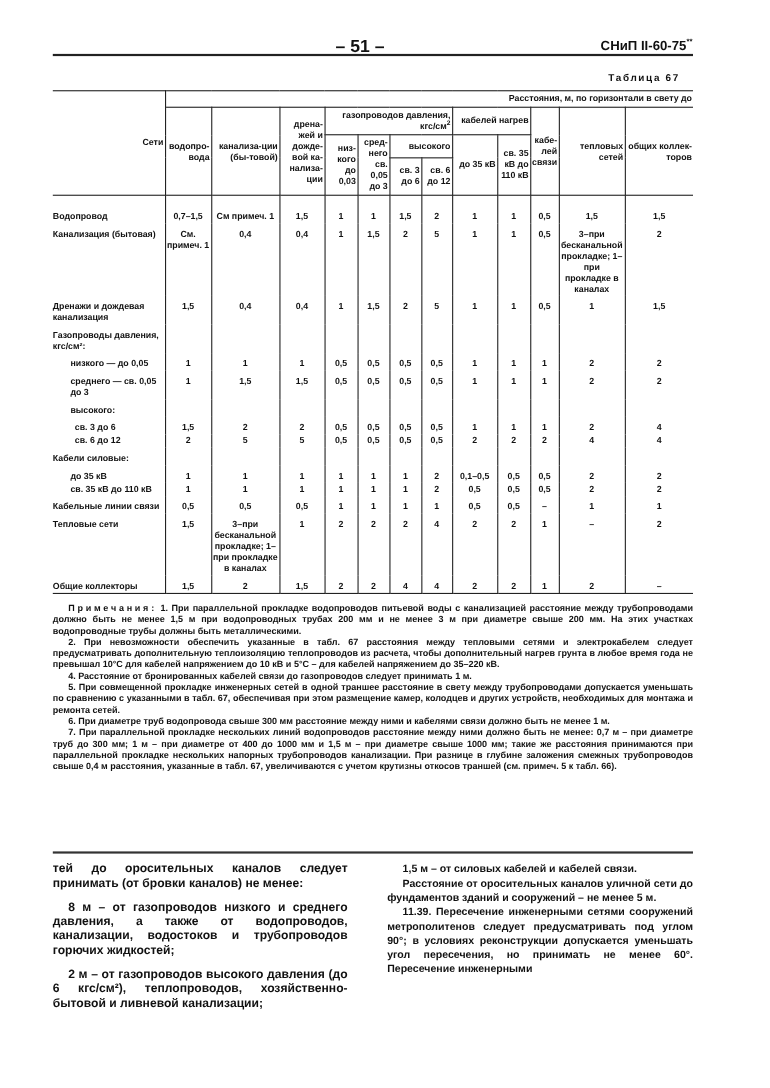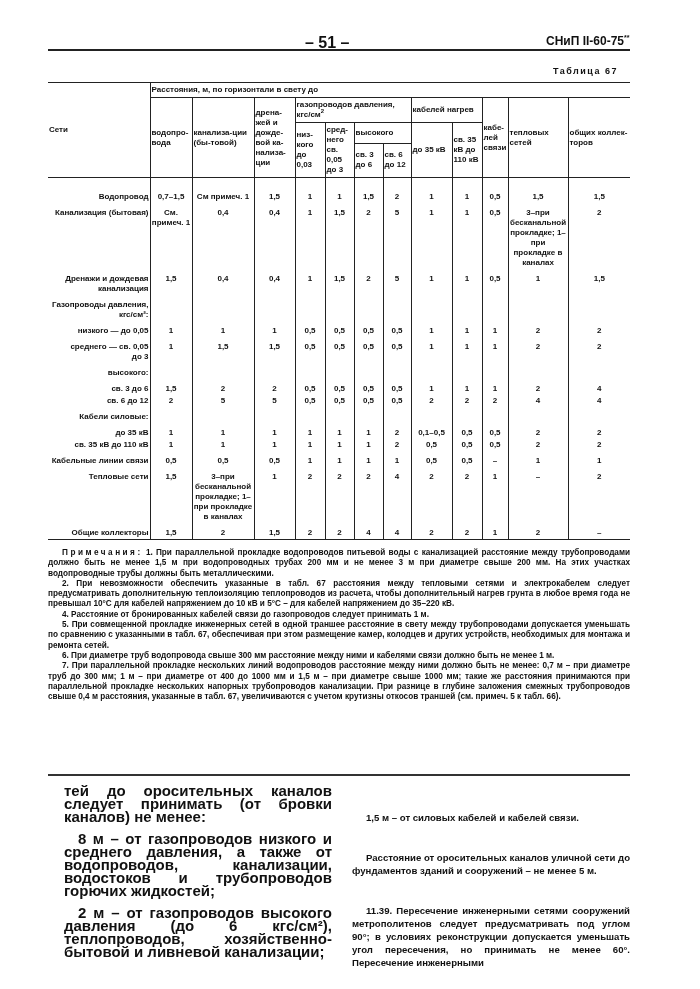--- a/index.html
+++ b/index.html
@@ -6,45 +6,45 @@
   body { width: 700px; height: 989px; position: relative; overflow: hidden;
          font-family: "Liberation Sans", sans-serif; color: #111; font-weight: bold; }
   .hdr-page { position: absolute; left: 305px; top: 34px; font-size: 16px; }
   .hdr-code { position: absolute; left: 546px; top: 34px; font-size: 12px; }
   .hdr-code sup { font-size: 7px; }
   .hdr-rule { position: absolute; left: 48px; top: 49px; width: 582px; height: 2px; background: #222; }
   .tbl-title { position: absolute; left: 553px; top: 66px; font-size: 9px; letter-spacing: 1.5px; }
 
   table.t67 { position: absolute; left: 48px; top: 82px; width: 582px; border-collapse: collapse;
               font-size: 8px; line-height: 10px; table-layout: fixed; }
-  table.t67 th { font-weight: bold; text-align: left; vertical-align: middle;
+  table.t67 th { font-weight: bold; text-align: right; vertical-align: middle;
                  border: 1.2px solid #222; padding: 2px 1px; }
   table.t67 th.corner { border-left: none; }
   table.t67 th.last { border-right: none; }
   table.t67 td { border-left: 1.2px solid #222; border-right: 1.2px solid #222;
                  text-align: center; vertical-align: top; padding: 1px 1px; }
-  table.t67 td.name { text-align: right; border-left: none; padding-left: 0; }
+  table.t67 td.name { text-align: left; border-left: none; padding-left: 0; }
   table.t67 td.lastc { border-right: none; }
   table.t67 td.ind1 { padding-left: 16px; }
   table.t67 td.ind2 { padding-left: 20px; }
   table.t67 tr.first td { padding-top: 14px; }
   table.t67 tr.lastrow td { border-bottom: 1.2px solid #222; }
   table.t67 tr.gap td { padding-top: 5px; }
   sup.s { font-size: 6px; line-height: 0; }
 
   .notes { position: absolute; left: 48px; top: 548px; width: 582px; font-size: 8.2px; line-height: 10.3px;
            text-align: justify; }
   .notes p { margin: 0; text-indent: 14px; }
   .notes .lbl { letter-spacing: 2.5px; }
   .notes-rule { position: absolute; left: 48px; top: 774px; width: 582px; height: 1.5px; background: #333; }
 
-  .colL { position: absolute; left: 64px; top: 784px; width: 268px; font-size: 15px; line-height: 13px; text-align: justify; }
+  .colL { position: absolute; left: 48px; top: 784px; width: 268px; font-size: 11px; line-height: 13px; text-align: justify; }
   .colR { position: absolute; left: 352px; top: 784px; width: 278px; font-size: 9.6px; line-height: 13px; text-align: justify; }
   .colL p, .colR p { margin: 0 0 0 0; }
-  .colL p.ind, .colR p.ind { text-indent: 14px; margin-top: 27px; }
+  .colL p.ind, .colR p.ind { text-indent: 14px; }
   .colL p.sp { margin-top: 9px; }
 </style>
 </head>
 <body>
 
 <div class="hdr-page">– 51 –</div>
 <div class="hdr-code"><span>СНиП II-60-75</span><sup>**</sup></div>
 <div class="hdr-rule"></div>
 <div class="tbl-title">Таблица 67</div>
 

